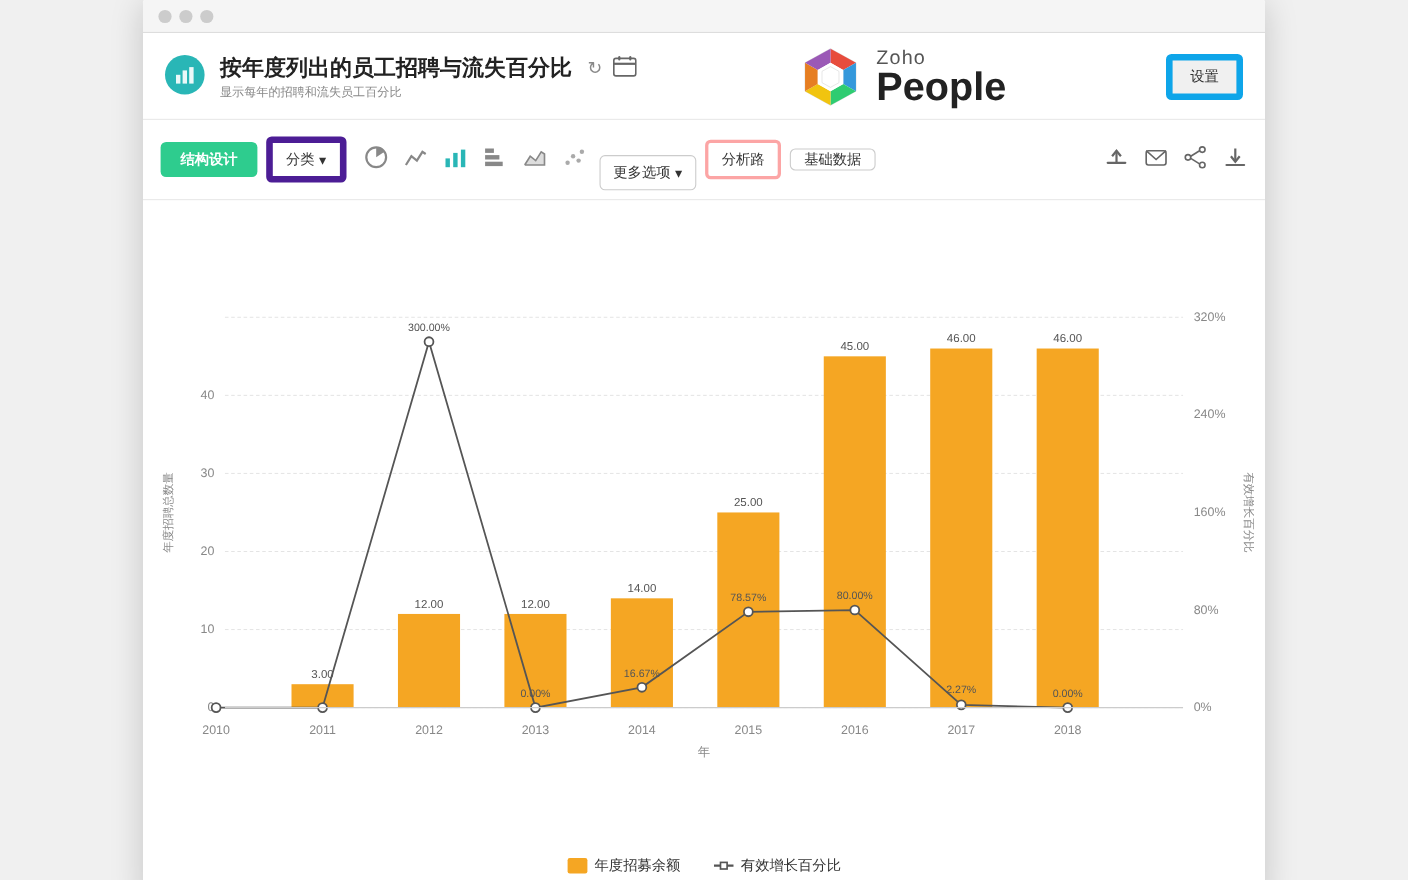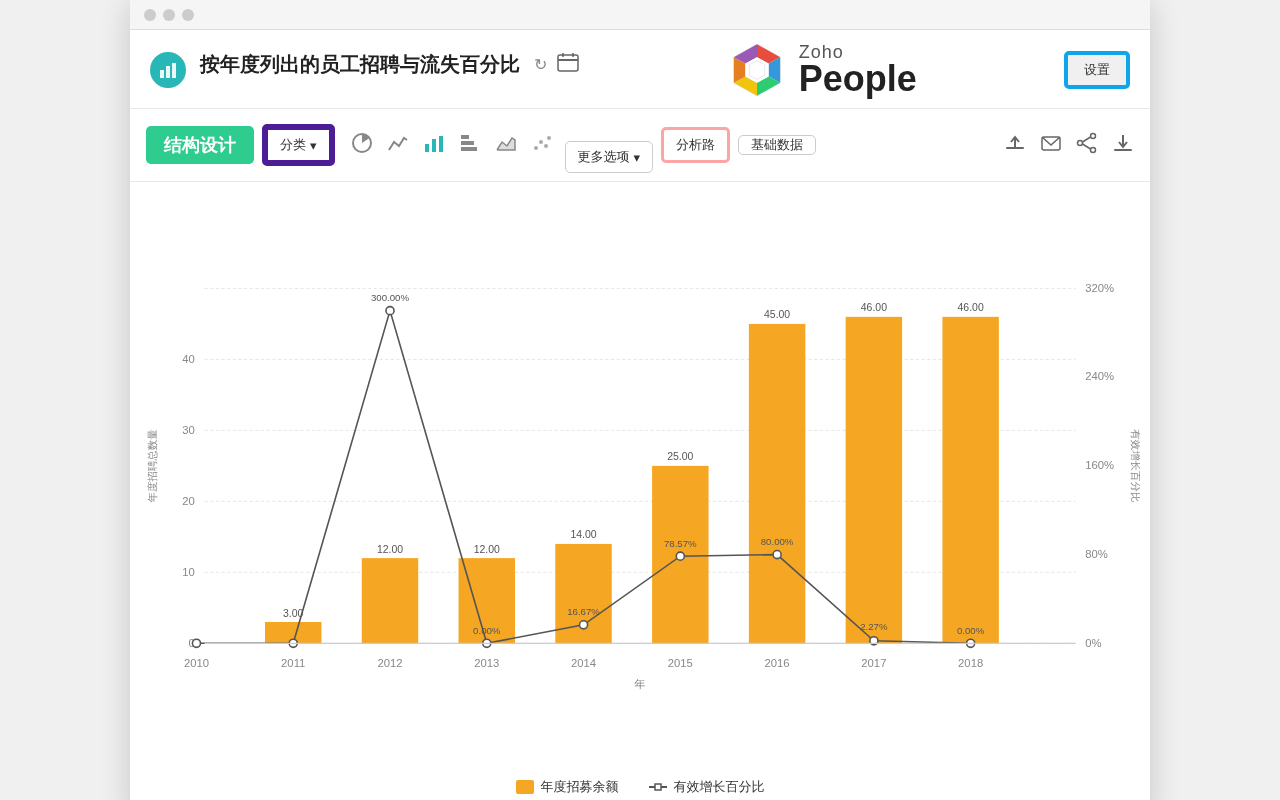--- a/index.html
+++ b/index.html
@@ -103,41 +103,41 @@
       letter-spacing: 1px;
     }
     .logo-people {
       font-size: 36px;
       font-weight: bold;
       color: #222;
       letter-spacing: 0;
     }
     .settings-btn {
       background: #f0f0f0;
-      border: 4px solid #0ea5e9;
+      border: 6px solid #0ea5e9;
       border-radius: 5px;
       padding: 6px 16px;
       font-size: 13px;
       color: #333;
       cursor: pointer;
     }
     .toolbar {
       display: flex;
       align-items: center;
       padding: 8px 16px;
       border-bottom: 1px solid #e8e8e8;
       gap: 8px;
     }
     .btn-edit {
       background: #2ecc8e;
       color: #fff;
       border: none;
       border-radius: 5px;
       padding: 7px 18px;
-      font-size: 18px;
+      font-size: 13px;
       font-weight: bold;
       cursor: pointer;
     }
     .btn-category {
       background: #fff;
       border: 6px solid #4c1d95;
       border-radius: 5px;
       padding: 6px 12px;
       font-size: 13px;
       color: #333;
@@ -265,20 +265,21 @@
     <div class="header-left">
       <div class="header-icon">
         <svg width="20" height="20" viewBox="0 0 20 20" fill="none">
           <rect x="2" y="10" width="4" height="8" fill="white" opacity="0.9"></rect>
           <rect x="8" y="6" width="4" height="12" fill="white" opacity="0.9"></rect>
           <rect x="14" y="3" width="4" height="15" fill="white" opacity="0.9"></rect>
         </svg>
       </div>
       <div class="header-title-block">
         <div class="header-title">按年度列出的员工招聘与流失百分比</div>
+        <div class="header-subtitle">显示每年的招聘和流失员工百分比</div>
       </div>
       <div class="header-actions">
         <span class="header-refresh">↻</span>
         <span class="header-calendar">
           <svg width="22" height="20" viewBox="0 0 22 20" fill="none">
             <rect x="1" y="3" width="20" height="16" rx="2" stroke="#666" stroke-width="1.5" fill="none"></rect>
             <rect x="1" y="7" width="20" height="2" fill="#666"></rect>
             <rect x="5" y="1" width="2" height="4" rx="1" fill="#666"></rect>
             <rect x="15" y="1" width="2" height="4" rx="1" fill="#666"></rect>
           </svg>

